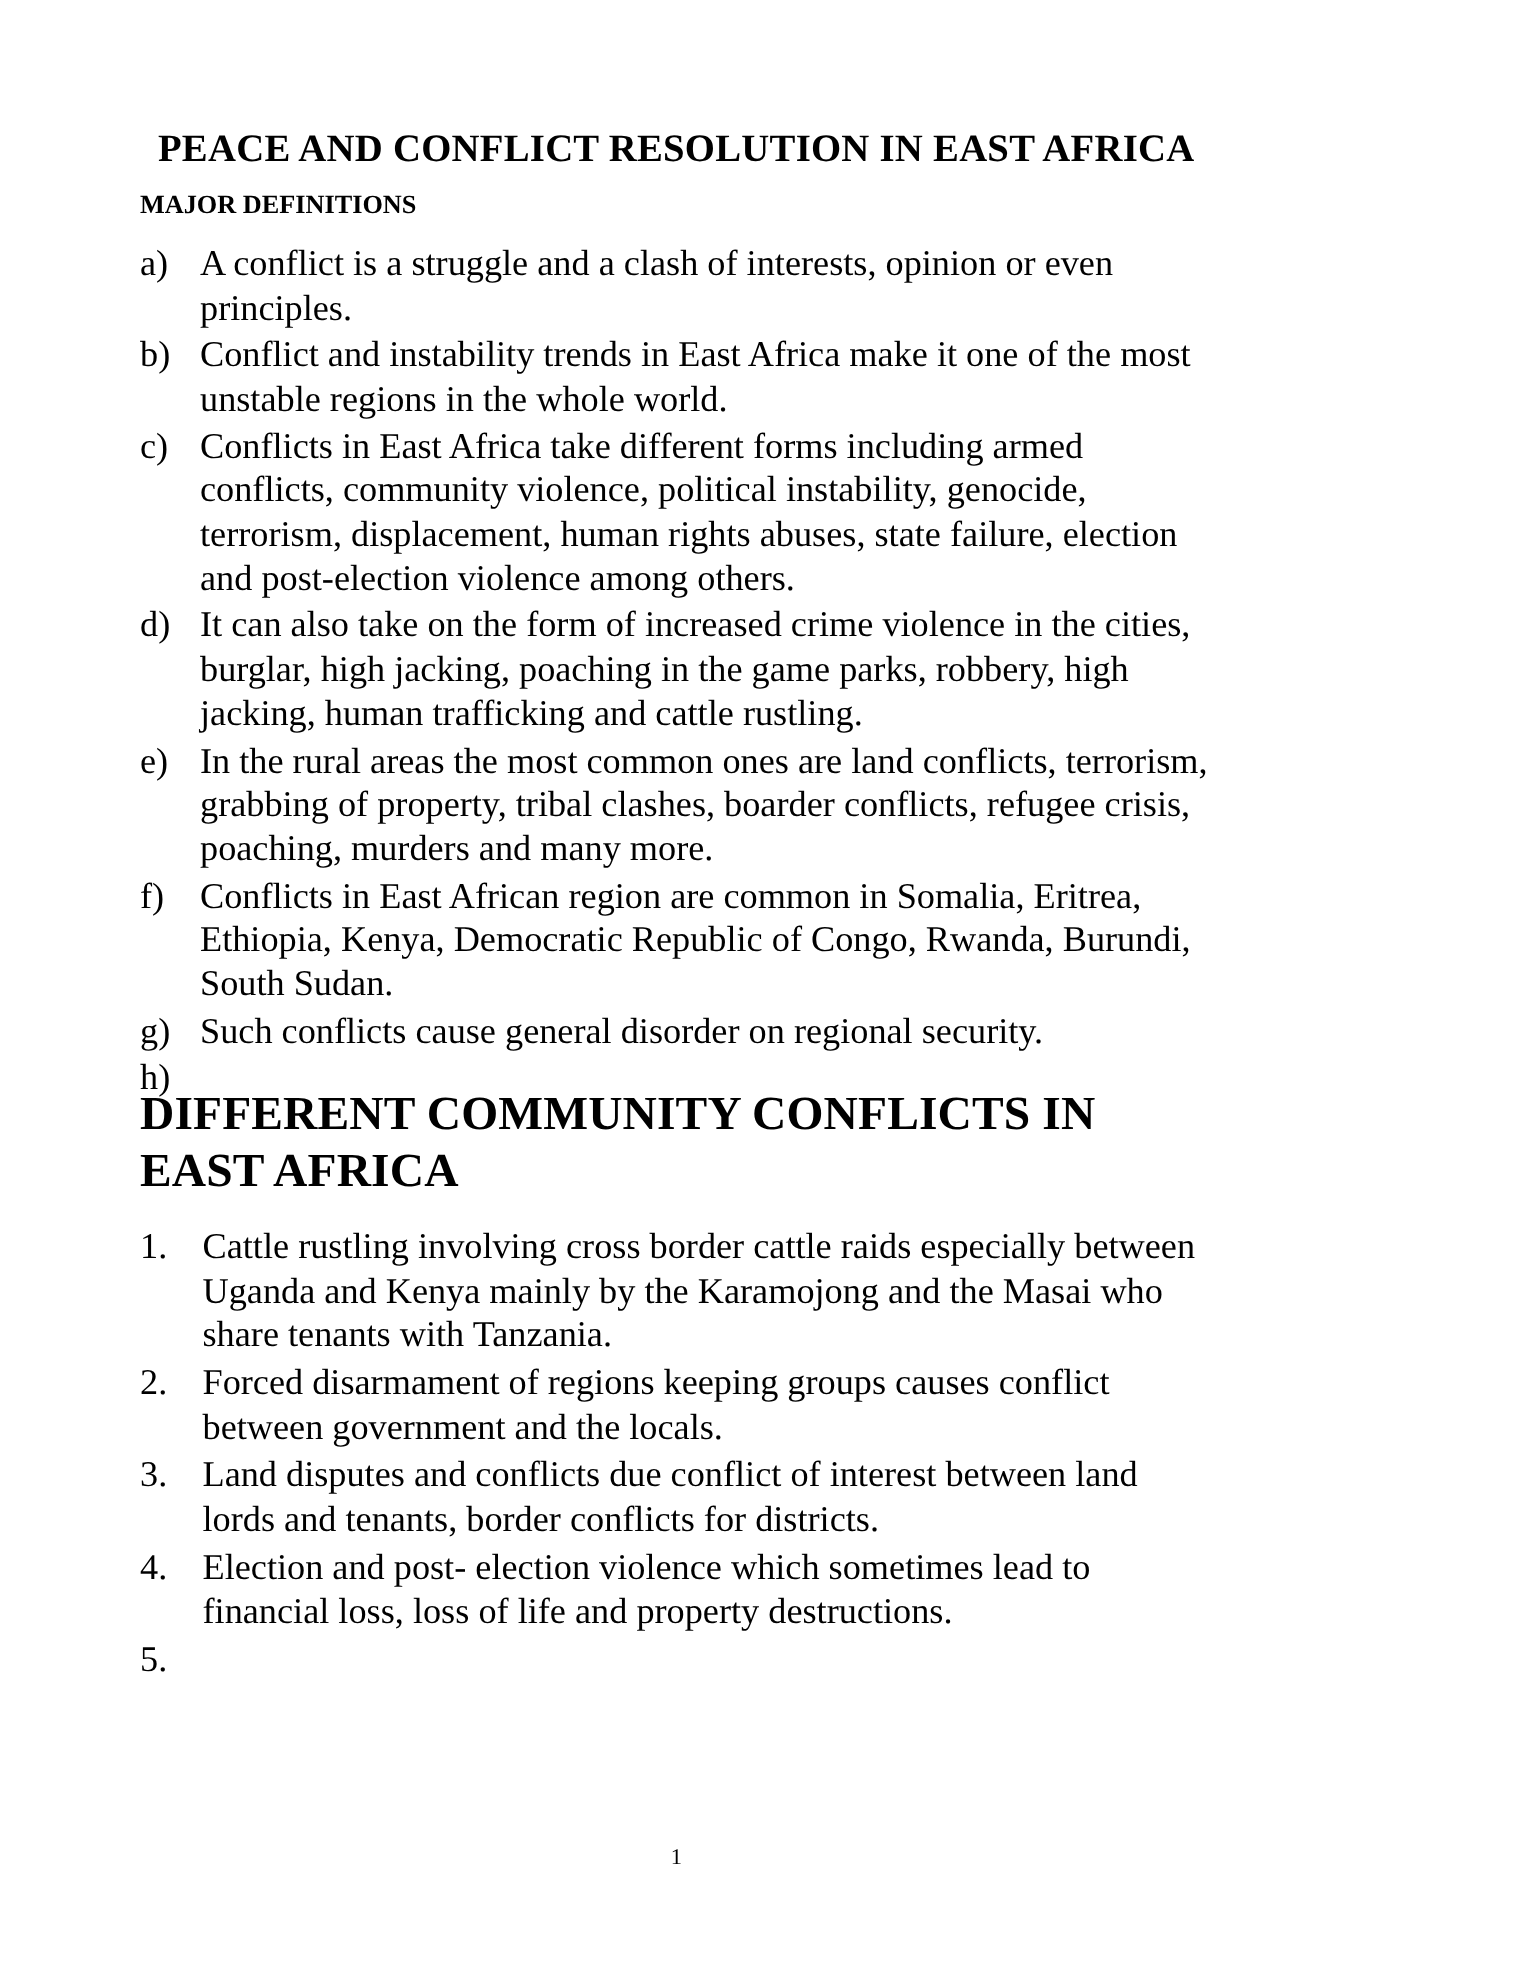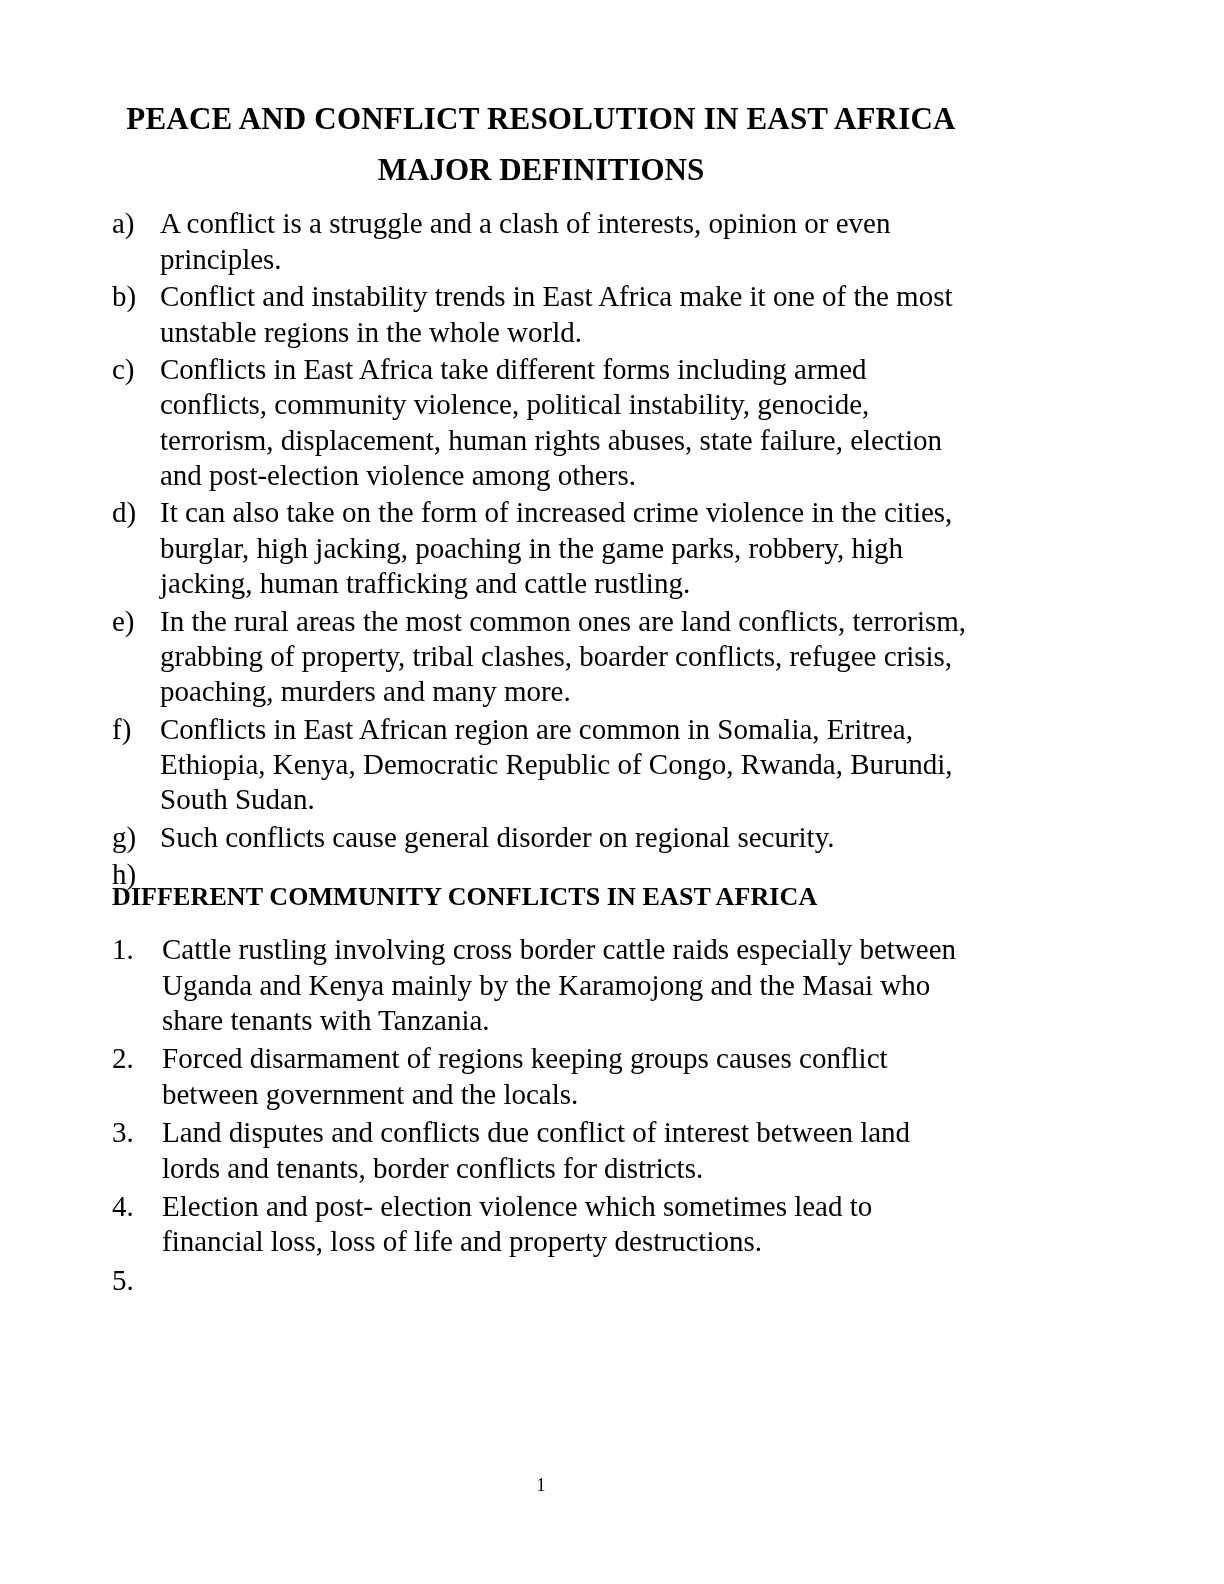--- a/index.html
+++ b/index.html
@@ -22,23 +22,22 @@
   }
   .doc-title {
     text-align: center;
     font-weight: bold;
     font-size: 31px;
     letter-spacing: 0.2px;
     margin: 0 0 14px 0;
     line-height: 1.2;
   }
   .doc-subtitle {
-    text-align: center;
     font-weight: bold;
-    font-size: 31px;
+    font-size: 21px;
     margin: 0 0 18px 0;
     line-height: 1.2;
   }
   ol.lettered, ol.numbered {
     list-style: none;
     margin: 0;
     padding: 0;
   }
   ol.lettered > li, ol.numbered > li {
     position: relative;
@@ -55,21 +54,21 @@
     width: 42px;
     text-align: left;
     font-size: 29px;
   }
   ol.numbered > li {
     padding-left: 50px;
     margin-bottom: 3px;
   }
   .section-heading {
     font-weight: bold;
-    font-size: 26px;
+    font-size: 38px;
     margin: 26px 0 20px 0;
     line-height: 1.2;
     letter-spacing: 0.1px;
   }
   .list-block {
     margin: 0;
   }
   .page-number {
     position: absolute;
     left: 0;

